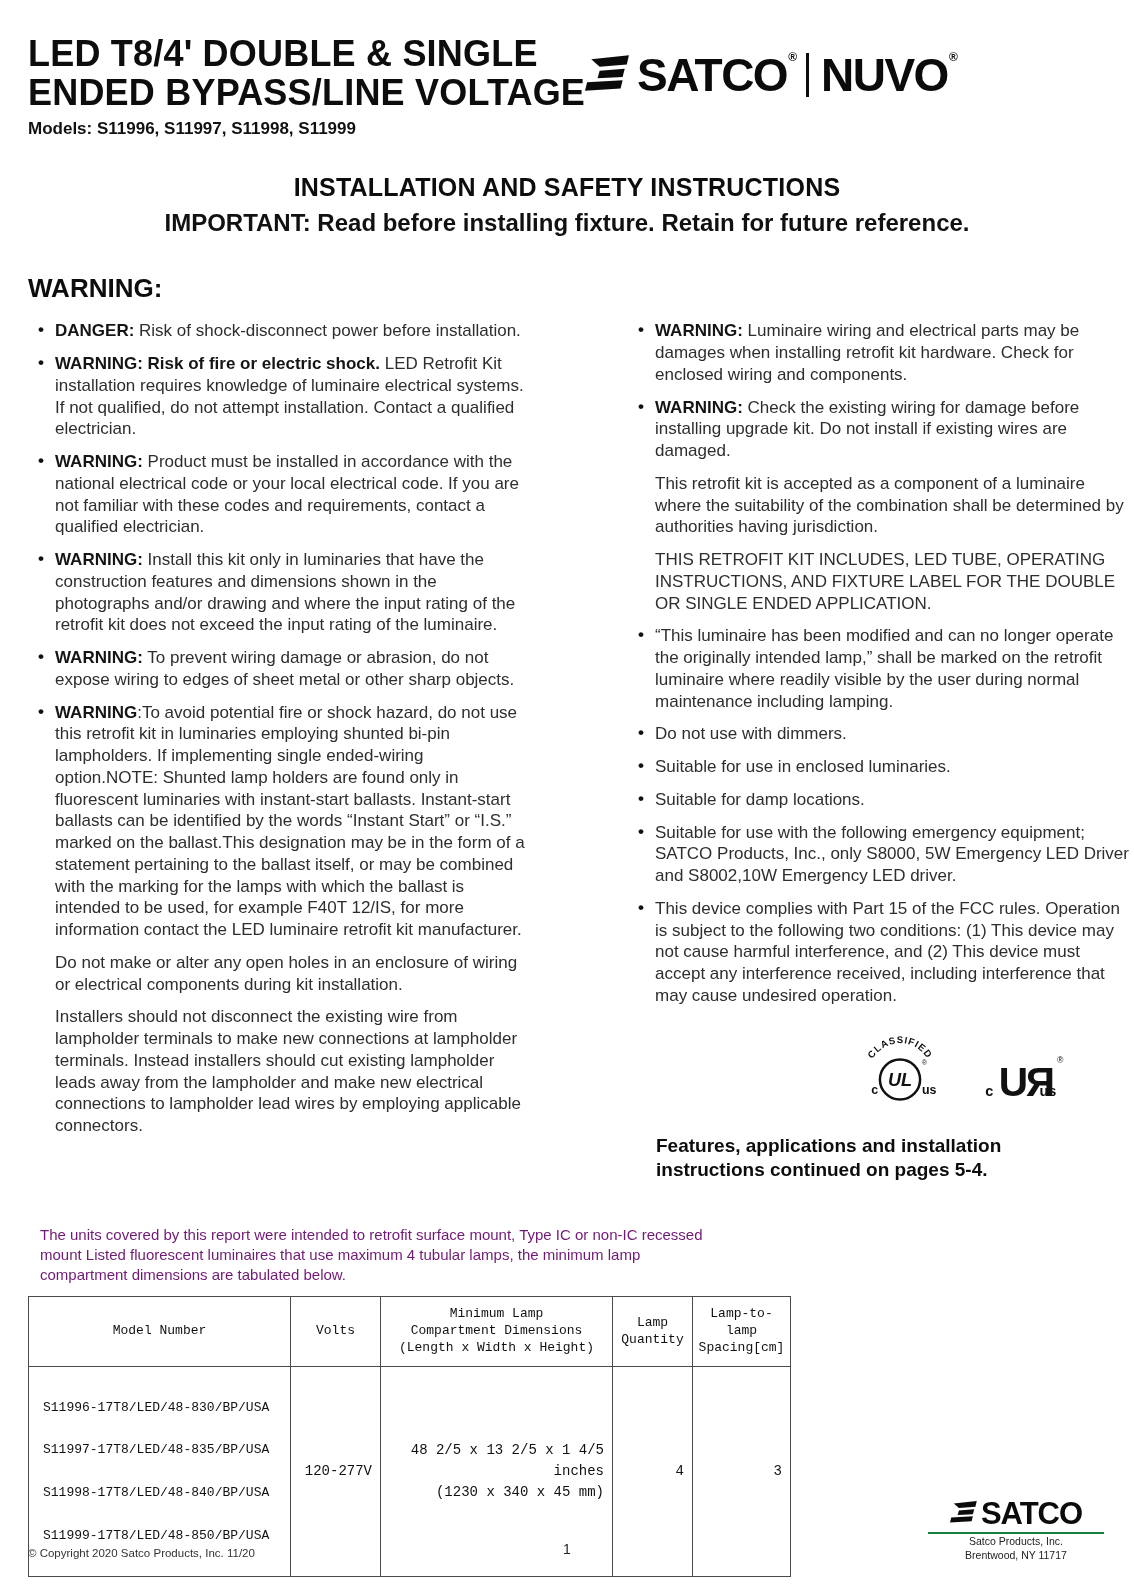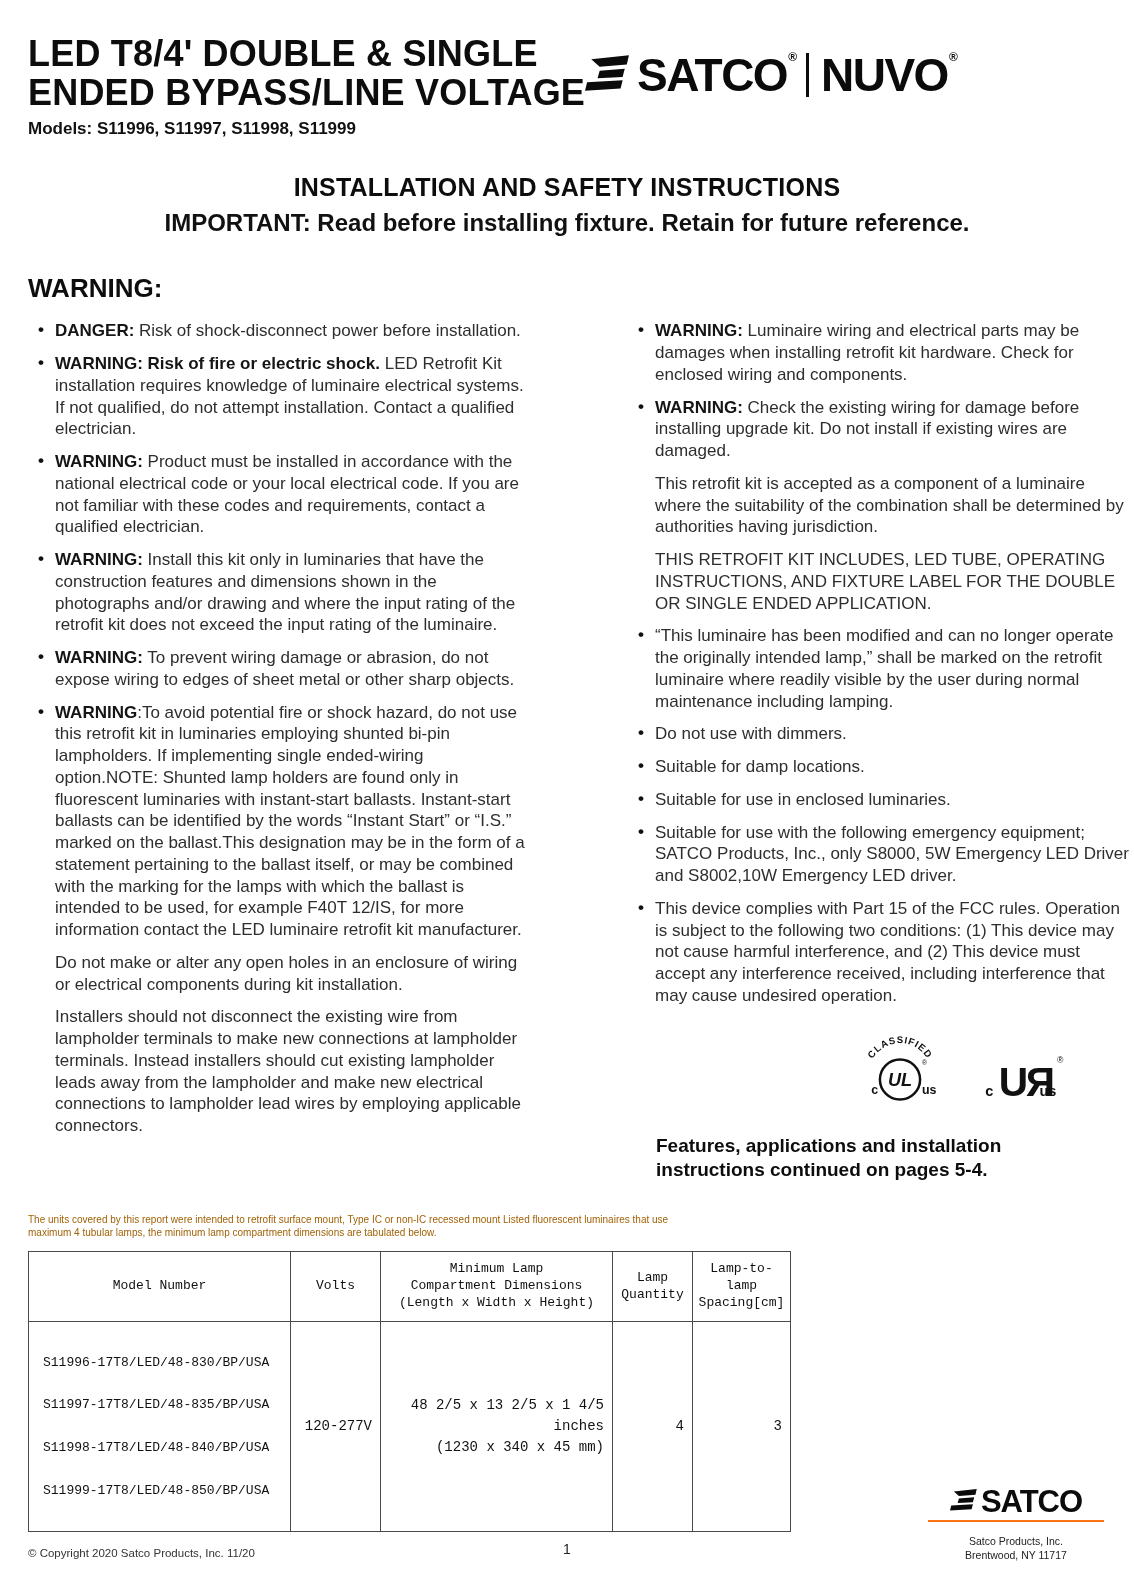--- a/index.html
+++ b/index.html
@@ -41,35 +41,35 @@
   
   .cert-row { display:flex; align-items:flex-end; gap:30px; justify-content:flex-end; padding:12px 64px 0 0; }
   .cert-row svg text { fill:#111; font-family:"Liberation Sans", sans-serif; }
   .ul-classified { width:88px; height:76px; }
   .ul-ur { width:96px; height:62px; }
 
   .continued { font-weight:bold; font-size:19px; color:#0d0d0d; margin:28px 0 0 20px; width:392px; line-height:1.3; }
 
   
   .bottom { padding:30px 0 0 28px; }
-  .table-intro { margin:0; font-size:10px; line-height:1.32; width:676px; color:#a16207; }
+  .table-intro { margin:12px; font-size:15px; line-height:1.32; width:676px; color:#701a75; }
   table.spec { border-collapse:collapse; margin-top:12px; font-family:"Liberation Mono","DejaVu Sans Mono",monospace; color:#111; }
   .spec th, .spec td { border:1.5px solid #4a4a4a; }
   .spec th { font-size:13px; font-weight:normal; text-align:center; padding:9px 4px; line-height:1.3; white-space:pre-line; }
   .spec td { font-size:14px; text-align:right; padding:8px 8px; white-space:pre-line; line-height:1.5; vertical-align:middle; }
   .spec td.model-cell { text-align:left; font-size:13px; line-height:1.65; padding-left:14px; }
 
   
   .copyright { position:absolute; left:28px; bottom:28px; font-size:11.5px; color:#333; }
   .pagenum { position:absolute; left:0; right:0; bottom:30px; text-align:center; font-size:14px; color:#222; }
   .footer-brand { position:absolute; right:30px; bottom:24px; width:176px; text-align:center; }
   .fb-logo { display:flex; align-items:center; justify-content:center; gap:3px; }
   .fb-logo svg { width:28px; height:26px; }
   .fb-name { font-size:31px; font-weight:900; color:#0b0b0b; letter-spacing:-1px; line-height:1; }
-  .fb-address { border-top:2px solid #f97316; margin-top:3px; padding-top:12px; font-size:10.5px; line-height:1.4; color:#222; }
+  .fb-address { border-top:2px solid #15803d; margin-top:3px; padding-top:0; font-size:10.5px; line-height:1.4; color:#222; }
 </style>
 </head>
 <body>
 
 <div class="page">
 
   <div class="header">
     <div>
       <h1 class="title">
         <span>LED T8/4' DOUBLE &amp; SINGLE</span>
@@ -118,22 +118,22 @@
     <div class="col-right">
       <ul class="warn-list">
         <li><span class="b">WARNING:</span><span> Luminaire wiring and electrical parts may be damages when installing retrofit kit hardware. Check for enclosed wiring and components.</span></li>
         <li><span class="b">WARNING:</span><span> Check the existing wiring for damage before installing upgrade kit. Do not install if existing wires are damaged.</span></li>
       </ul>
       <p class="indent-para">This retrofit kit is accepted as a component of a luminaire where the suitability of the combination shall be determined by authorities having jurisdiction.</p>
       <p class="indent-para">THIS RETROFIT KIT INCLUDES, LED TUBE, OPERATING INSTRUCTIONS, AND FIXTURE LABEL FOR THE DOUBLE OR SINGLE ENDED APPLICATION.</p>
       <ul class="warn-list">
         <li><span>“This luminaire has been modified and can no longer operate the originally intended lamp,” shall be marked on the retrofit luminaire where readily visible by the user during normal maintenance including lamping.</span></li>
         <li><span>Do not use with dimmers.</span></li>
+        <li><span>Suitable for use in enclosed luminaries.</span></li>
         <li><span>Suitable for damp locations.</span></li>
-        <li><span>Suitable for use in enclosed luminaries.</span></li>
         <li><span>Suitable for use with the following emergency equipment; SATCO Products, Inc., only S8000, 5W Emergency LED Driver and S8002,10W Emergency LED driver.</span></li>
         <li><span>This device complies with Part 15 of the FCC rules. Operation is subject to the following two conditions: (1) This device may not cause harmful interference, and (2) This device must accept any interference received, including interference that may cause undesired operation.</span></li>
       </ul>
 
       <div class="cert-row">
         <svg class="ul-classified" viewBox="0 0 92 78">
           <defs>
               <path id="clsArc" d="M 13 46 A 33 33 0 0 1 79 46" fill="none"></path>
             </defs>
           <text font-size="10" font-weight="bold" letter-spacing="1">

